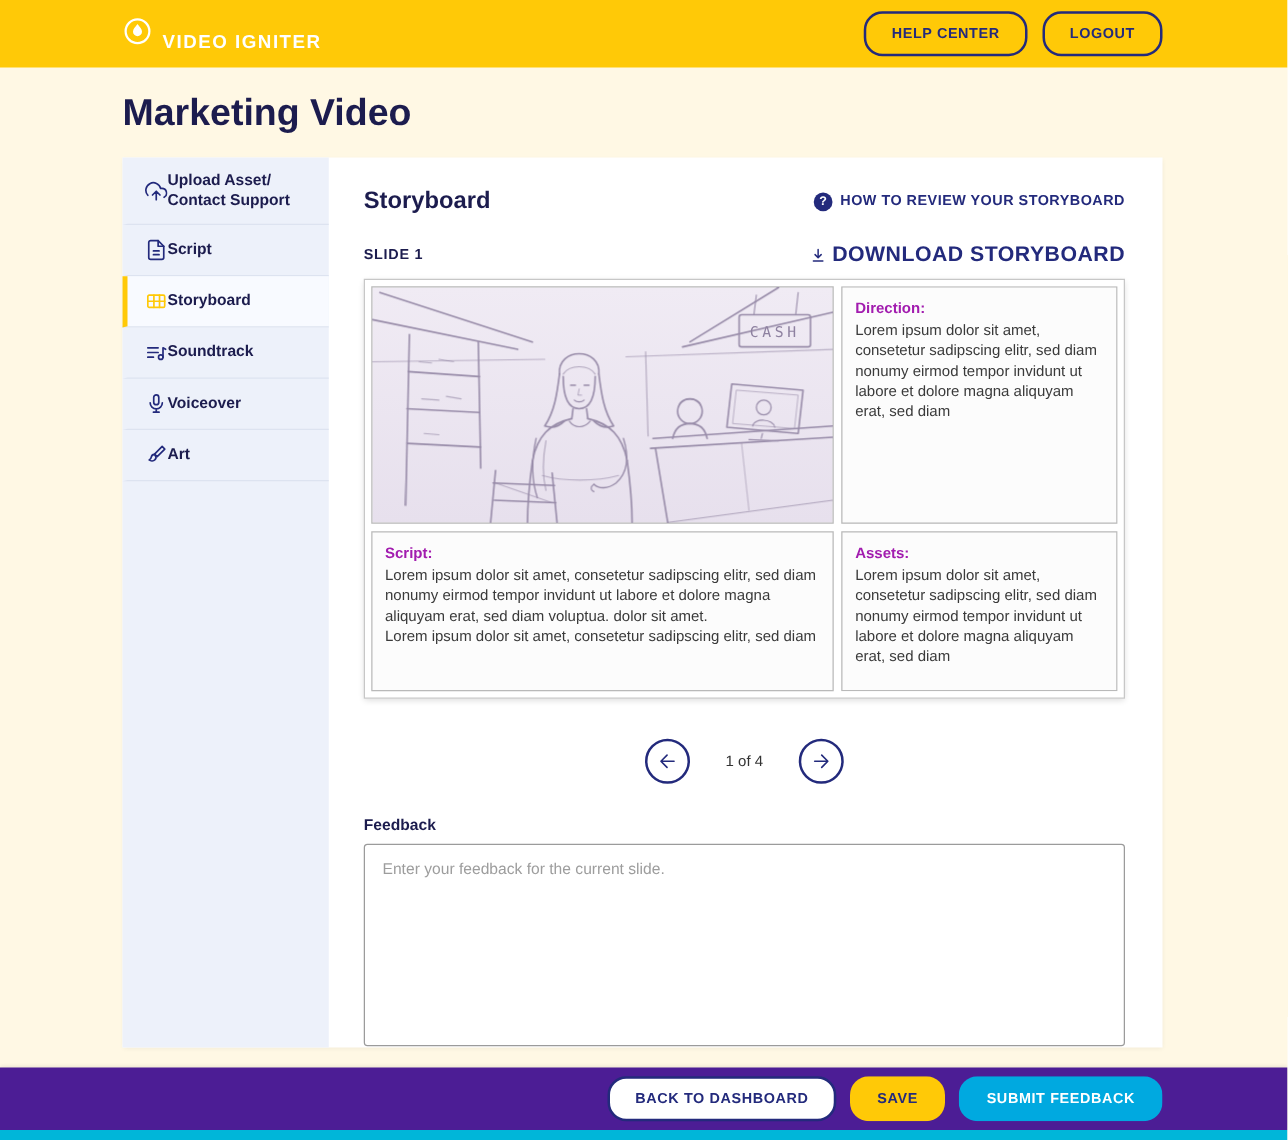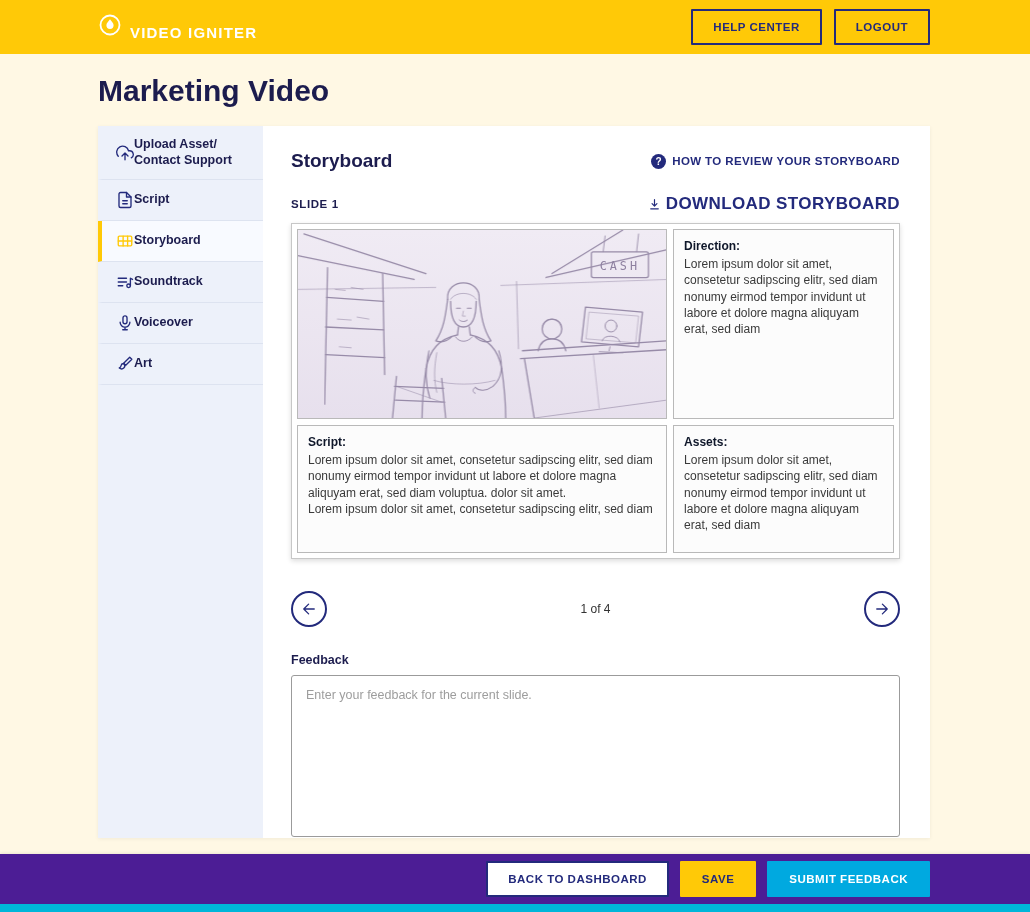--- a/index.html
+++ b/index.html
@@ -16,21 +16,21 @@
   .topbar {
     height: 54px; background: #FFC907;
     display: flex; align-items: center; justify-content: space-between;
     padding: 0 100px 0 98px;
   }
   .brand { display: flex; align-items: flex-end; gap: 8px; }
   .brand-name { color: #fff; font-weight: bold; font-size: 15px; letter-spacing: 1.2px; }
   .topbar-actions { display: flex; gap: 12px; }
   .btn {
     font-family: inherit; font-weight: bold; font-size: 11.5px; letter-spacing: .5px;
-    border-radius: 1px; cursor: pointer; padding: 10px 20px; border: 2px solid transparent;
+    border-radius: 15px; cursor: pointer; padding: 10px 20px; border: 2px solid transparent;
   }
   .btn.outline-navy { background: transparent; border-color: #232A7C; color: #232A7C; }
   .btn.outline-navy.on-white { background: #fff; }
   .btn.yellow { background: #FFC907; color: #232A7C; }
   .btn.cyan { background: #00A9E0; color: #fff; }
   .btn.green { background: #2BB24C; color: #fff; }
   
   .page { padding: 20px 100px 0 98px; }
   .page-title { font-size: 30px; font-weight: 800; color: #1C1C4E; margin-bottom: 18px; }
   .content-card {
@@ -77,24 +77,24 @@
   .sb-grid { display: grid; grid-template-columns: 62fr 37fr; grid-template-rows: 190px 128px; gap: 6px; }
   .sb-image {
     border: 1px solid #B9B9B9; overflow: hidden;
     background: linear-gradient(#F0EBF4, #E7E0ED);
   }
   .sb-image svg { width: 100%; height: 100%; display: block; }
   .sb-box {
     border: 1px solid #B9B9B9; background: #FCFCFC; padding: 8px 10px;
     font-size: 12px; line-height: 1.35; color: #3A3A3A; overflow: hidden;
   }
-  .sb-box .box-label { display: block; font-weight: bold; color: #0f172a; margin-bottom: 2px; font-size: 12px; }
+  .sb-box .box-label { display: block; font-weight: bold; color: #a21caf; margin-bottom: 2px; font-size: 12px; }
   .sb-box p { margin: 0; }
   
-  .pagination { display: flex; align-items: center; justify-content: space-between; gap: 28px; margin: 32px 0 26px; }
+  .pagination { display: flex; align-items: center; justify-content: center; gap: 28px; margin: 32px 0 26px; }
   .page-arrow {
     width: 36px; height: 36px; border-radius: 50%; background: #fff;
     border: 2px solid #232A7C; color: #232A7C; cursor: pointer;
     display: inline-flex; align-items: center; justify-content: center;
   }
   .page-arrow svg { width: 18px; height: 18px; }
   .page-count { font-size: 12px; color: #333; }
   
   .feedback-label { display: block; font-size: 12.5px; font-weight: bold; color: #1C1C4E; margin-bottom: 8px; }
   .feedback-input {

